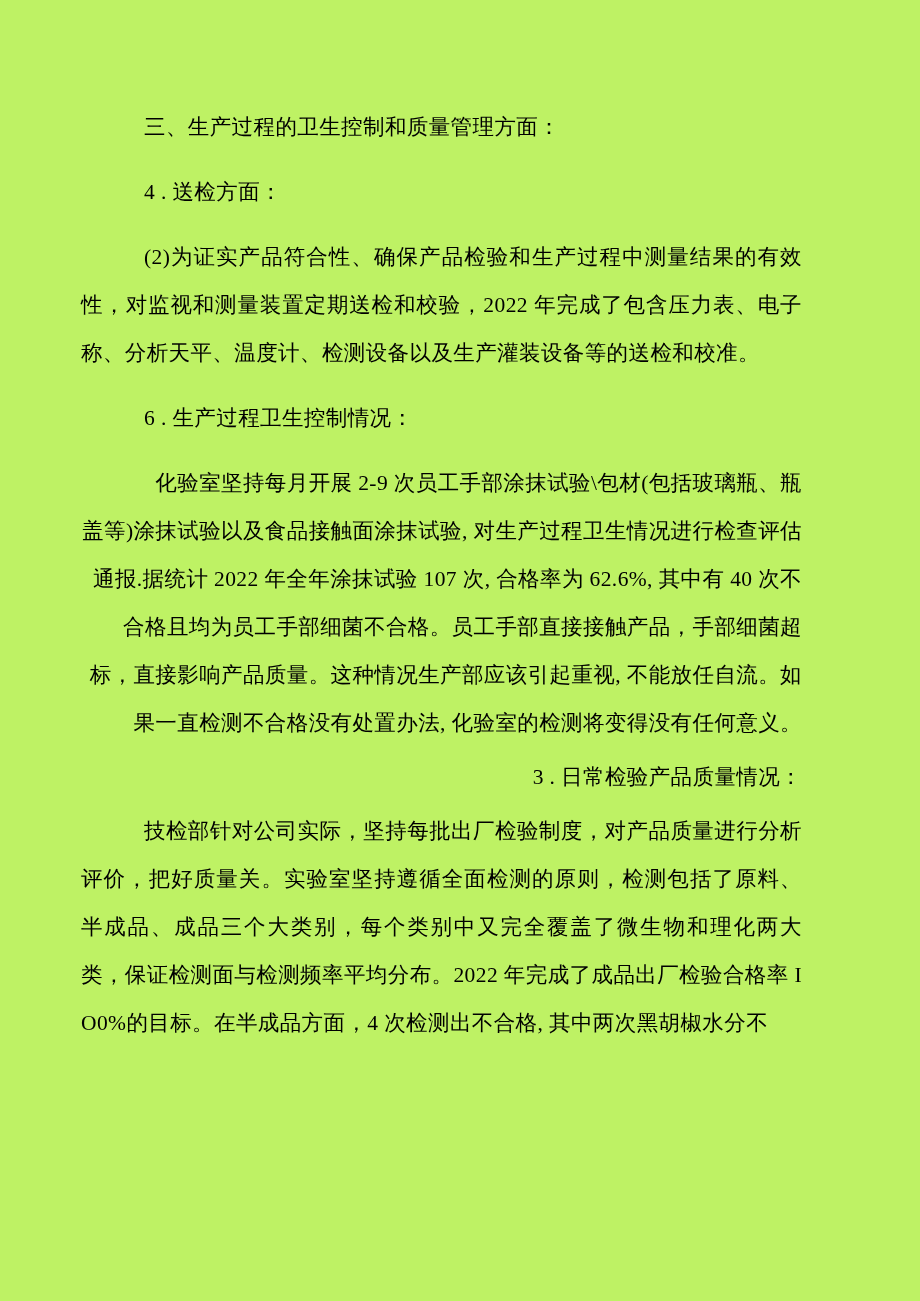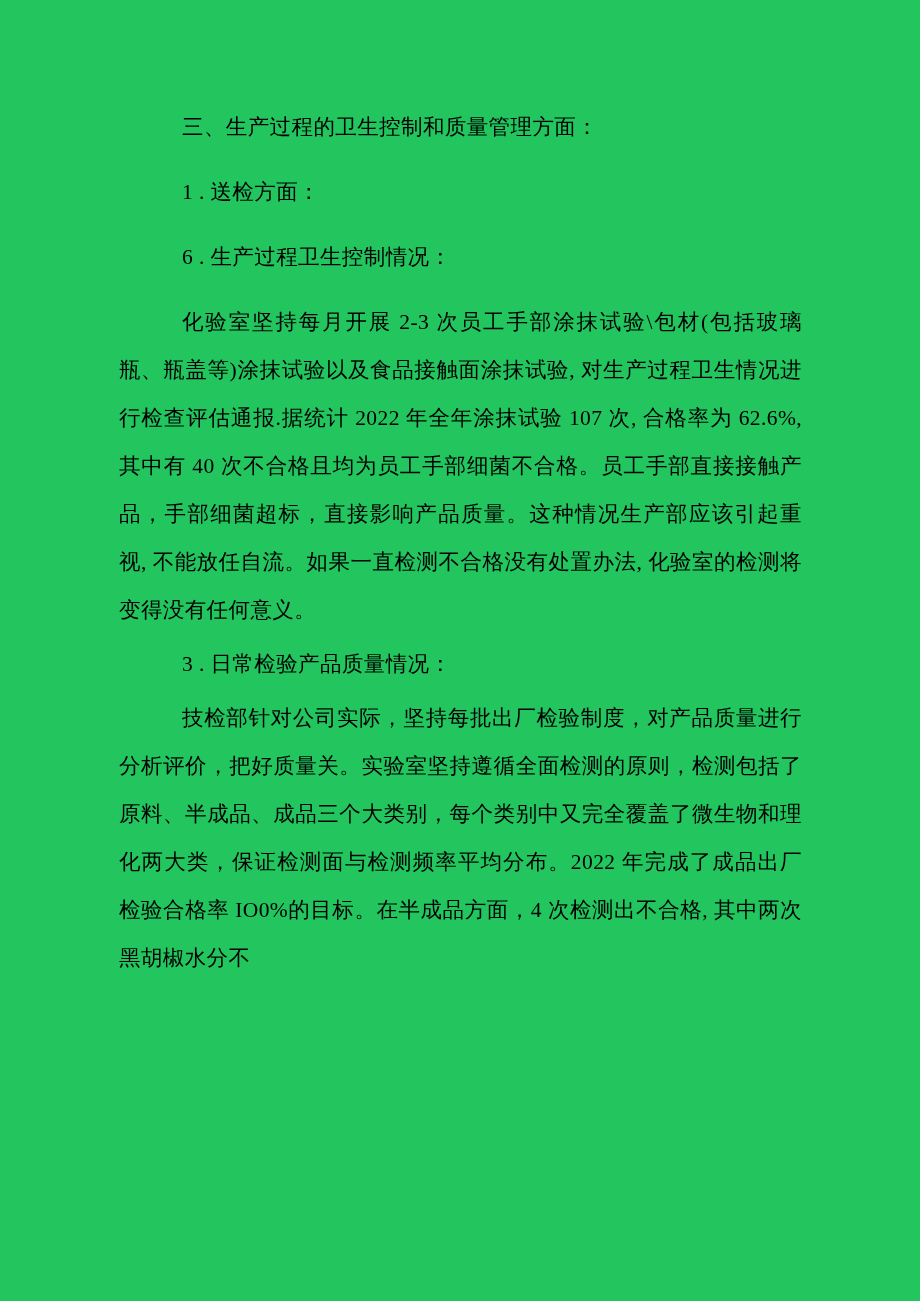--- a/index.html
+++ b/index.html
@@ -10,46 +10,48 @@
   body {
     width: 920px;
     height: 1301px;
     box-sizing: border-box;
     overflow: hidden;
   }
   .page {
     width: 920px;
     height: 1301px;
     box-sizing: border-box;
-    padding: 103px 118px 0 119px;
-    background: #22c55e;
+    padding: 103px 118px 0 81px;
+    background: #bef264;
     color: #000000;
     font-family: "Liberation Serif", "DejaVu Serif", serif;
   }
   .doc p {
     margin: 0 0 17px 0;
     font-size: 21.5px;
     line-height: 48px;
     text-align: justify;
     text-indent: 63px;
     letter-spacing: 0.4px;
     word-break: break-all;
   }
   .doc p.heading {
     text-align: left;
   }
   .doc p.tight {
     margin-bottom: 6px;
+    text-align: right;
   }
 </style>
 </head>
 <body>
 
 <div class="page">
   <div class="doc">
     <p class="heading">三、生产过程的卫生控制和质量管理方面：</p>
-    <p class="heading">1 . 送检方面：</p>
+    <p class="heading">4 . 送检方面：</p>
+    <p>(2)为证实产品符合性、确保产品检验和生产过程中测量结果的有效性，对监视和测量装置定期送检和校验，2022 年完成了包含压力表、电子称、分析天平、温度计、检测设备以及生产灌装设备等的送检和校准。</p>
     <p class="heading">6 . 生产过程卫生控制情况：</p>
-    <p class="tight">化验室坚持每月开展 2-3 次员工手部涂抹试验\包材(包括玻璃瓶、瓶盖等)涂抹试验以及食品接触面涂抹试验, 对生产过程卫生情况进行检查评估通报.据统计 2022 年全年涂抹试验 107 次, 合格率为 62.6%, 其中有 40 次不合格且均为员工手部细菌不合格。员工手部直接接触产品，手部细菌超标，直接影响产品质量。这种情况生产部应该引起重视, 不能放任自流。如果一直检测不合格没有处置办法, 化验室的检测将变得没有任何意义。</p>
+    <p class="tight">化验室坚持每月开展 2-9 次员工手部涂抹试验\包材(包括玻璃瓶、瓶盖等)涂抹试验以及食品接触面涂抹试验, 对生产过程卫生情况进行检查评估通报.据统计 2022 年全年涂抹试验 107 次, 合格率为 62.6%, 其中有 40 次不合格且均为员工手部细菌不合格。员工手部直接接触产品，手部细菌超标，直接影响产品质量。这种情况生产部应该引起重视, 不能放任自流。如果一直检测不合格没有处置办法, 化验室的检测将变得没有任何意义。</p>
     <p class="heading tight">3 . 日常检验产品质量情况：</p>
     <p>技检部针对公司实际，坚持每批出厂检验制度，对产品质量进行分析评价，把好质量关。实验室坚持遵循全面检测的原则，检测包括了原料、半成品、成品三个大类别，每个类别中又完全覆盖了微生物和理化两大类，保证检测面与检测频率平均分布。2022 年完成了成品出厂检验合格率 IO0%的目标。在半成品方面，4 次检测出不合格, 其中两次黑胡椒水分不</p>
   </div>
 </div>
 
 </body></html>

